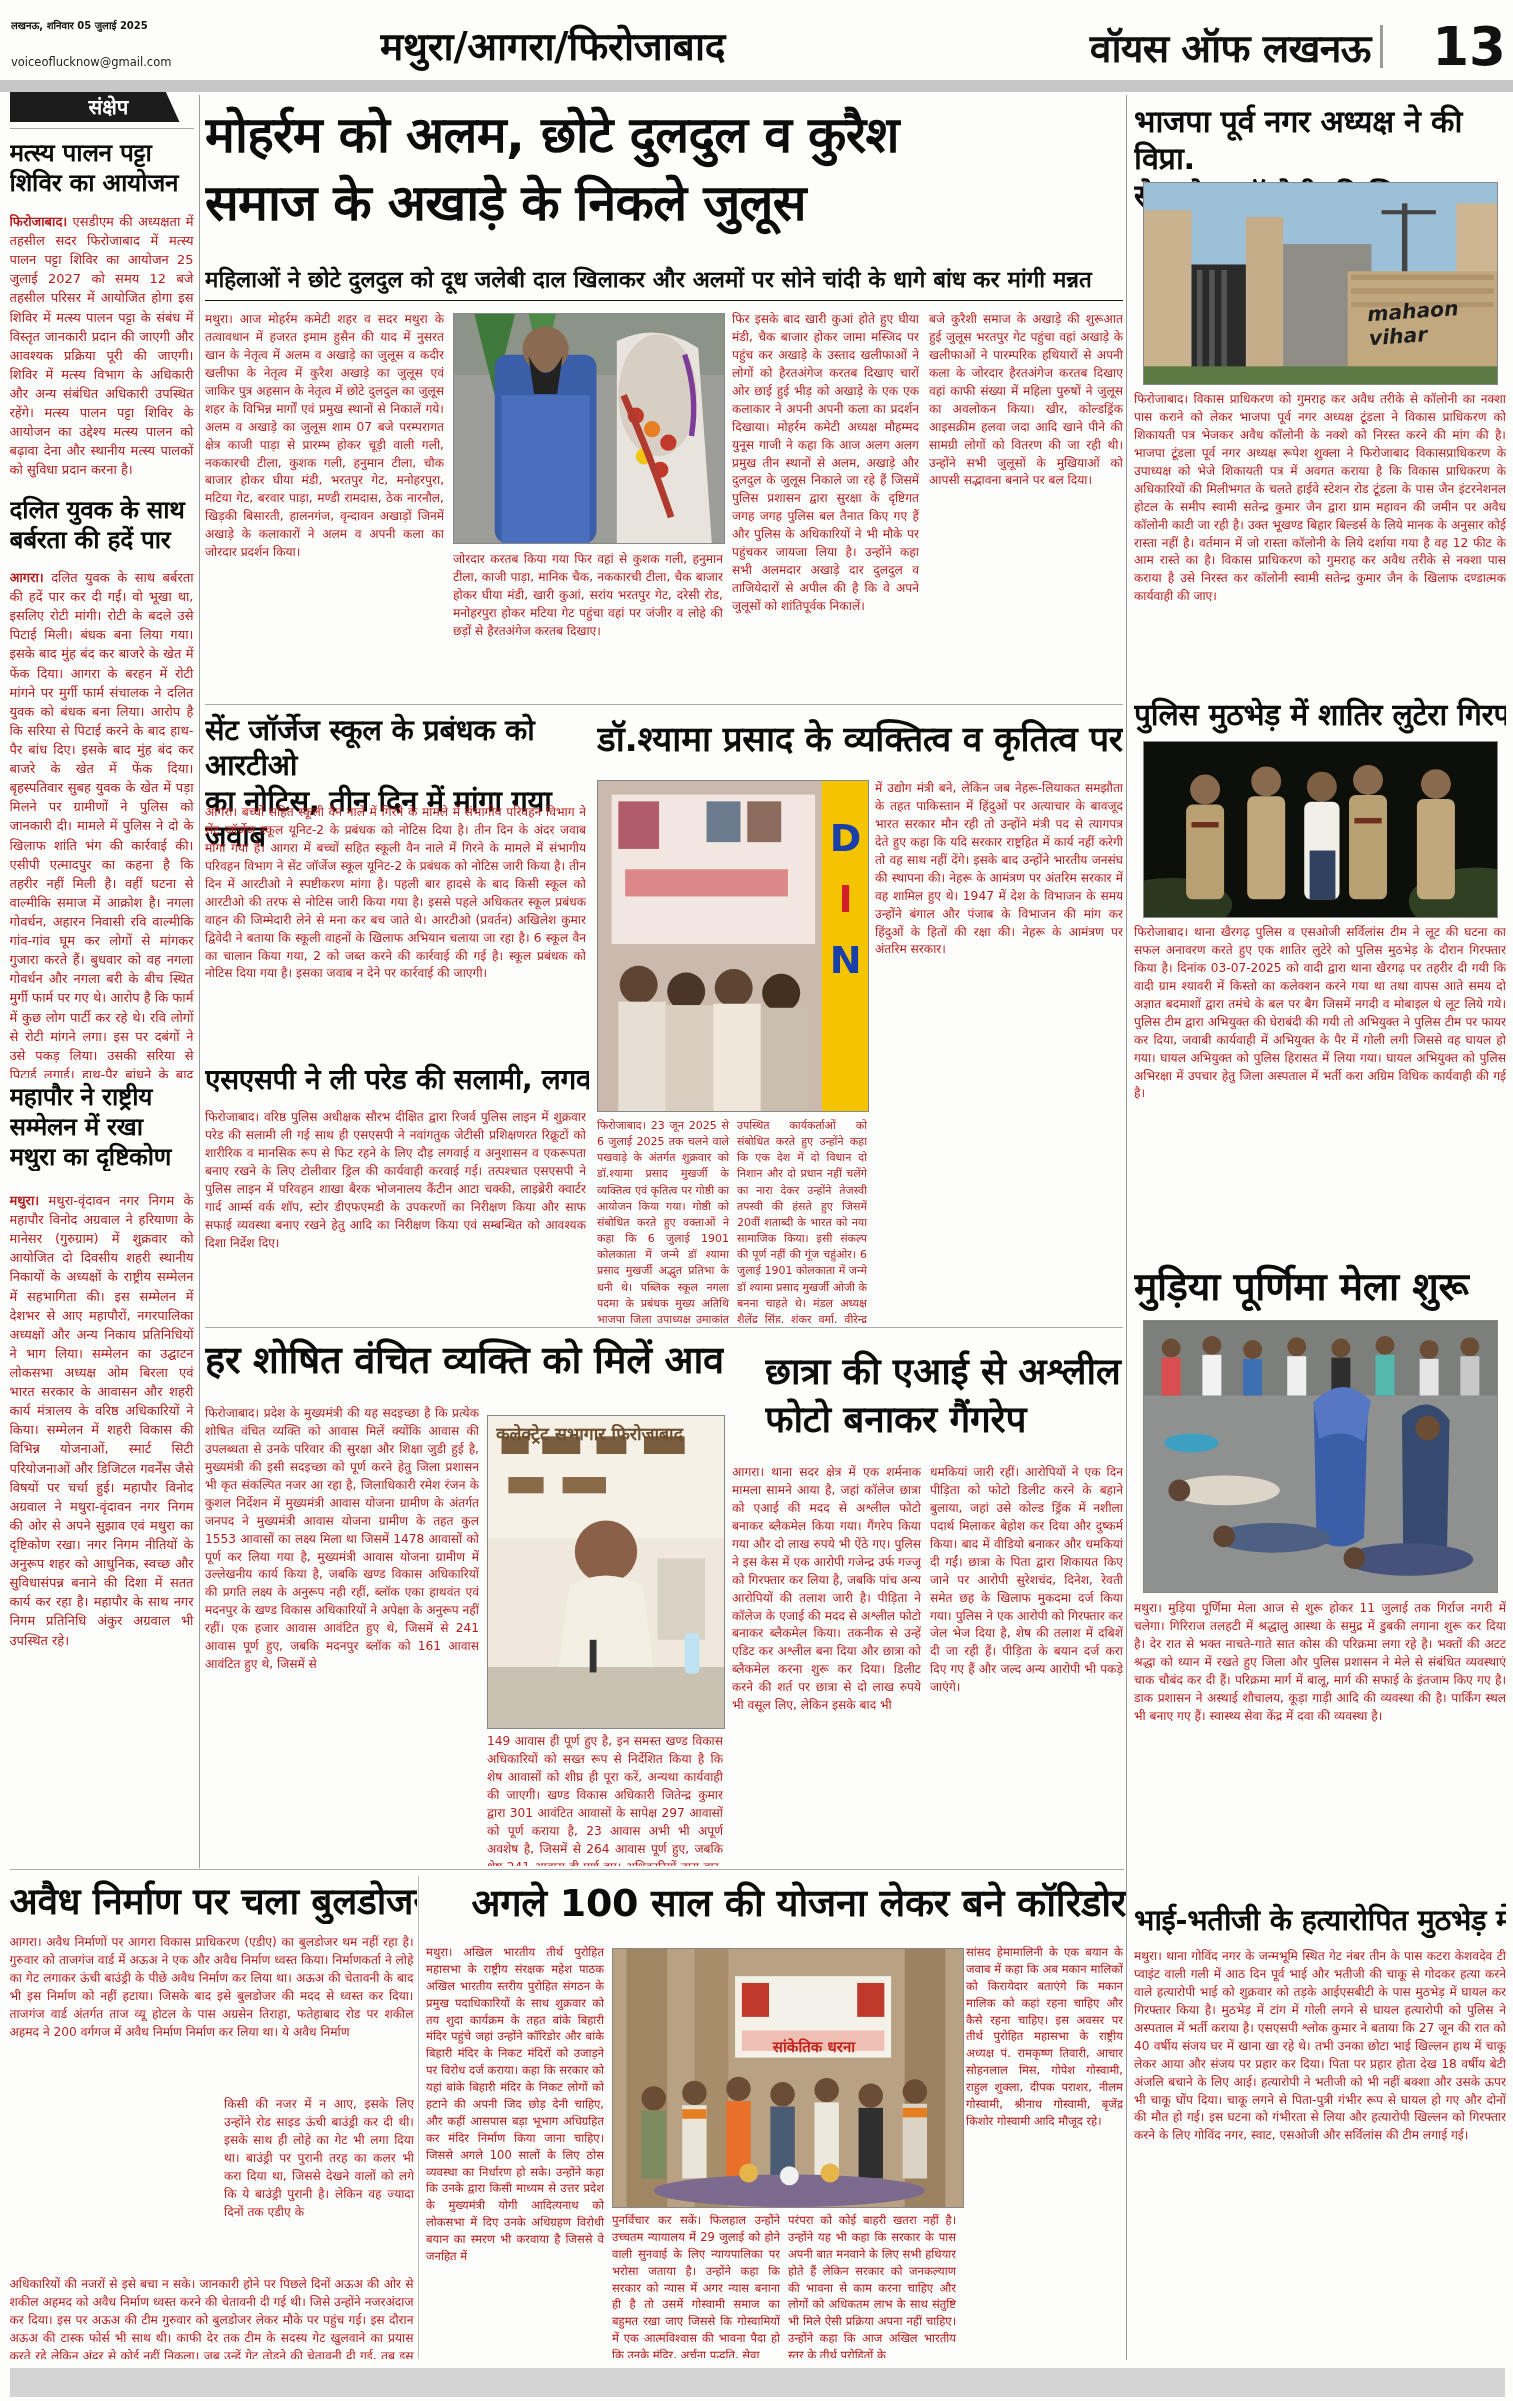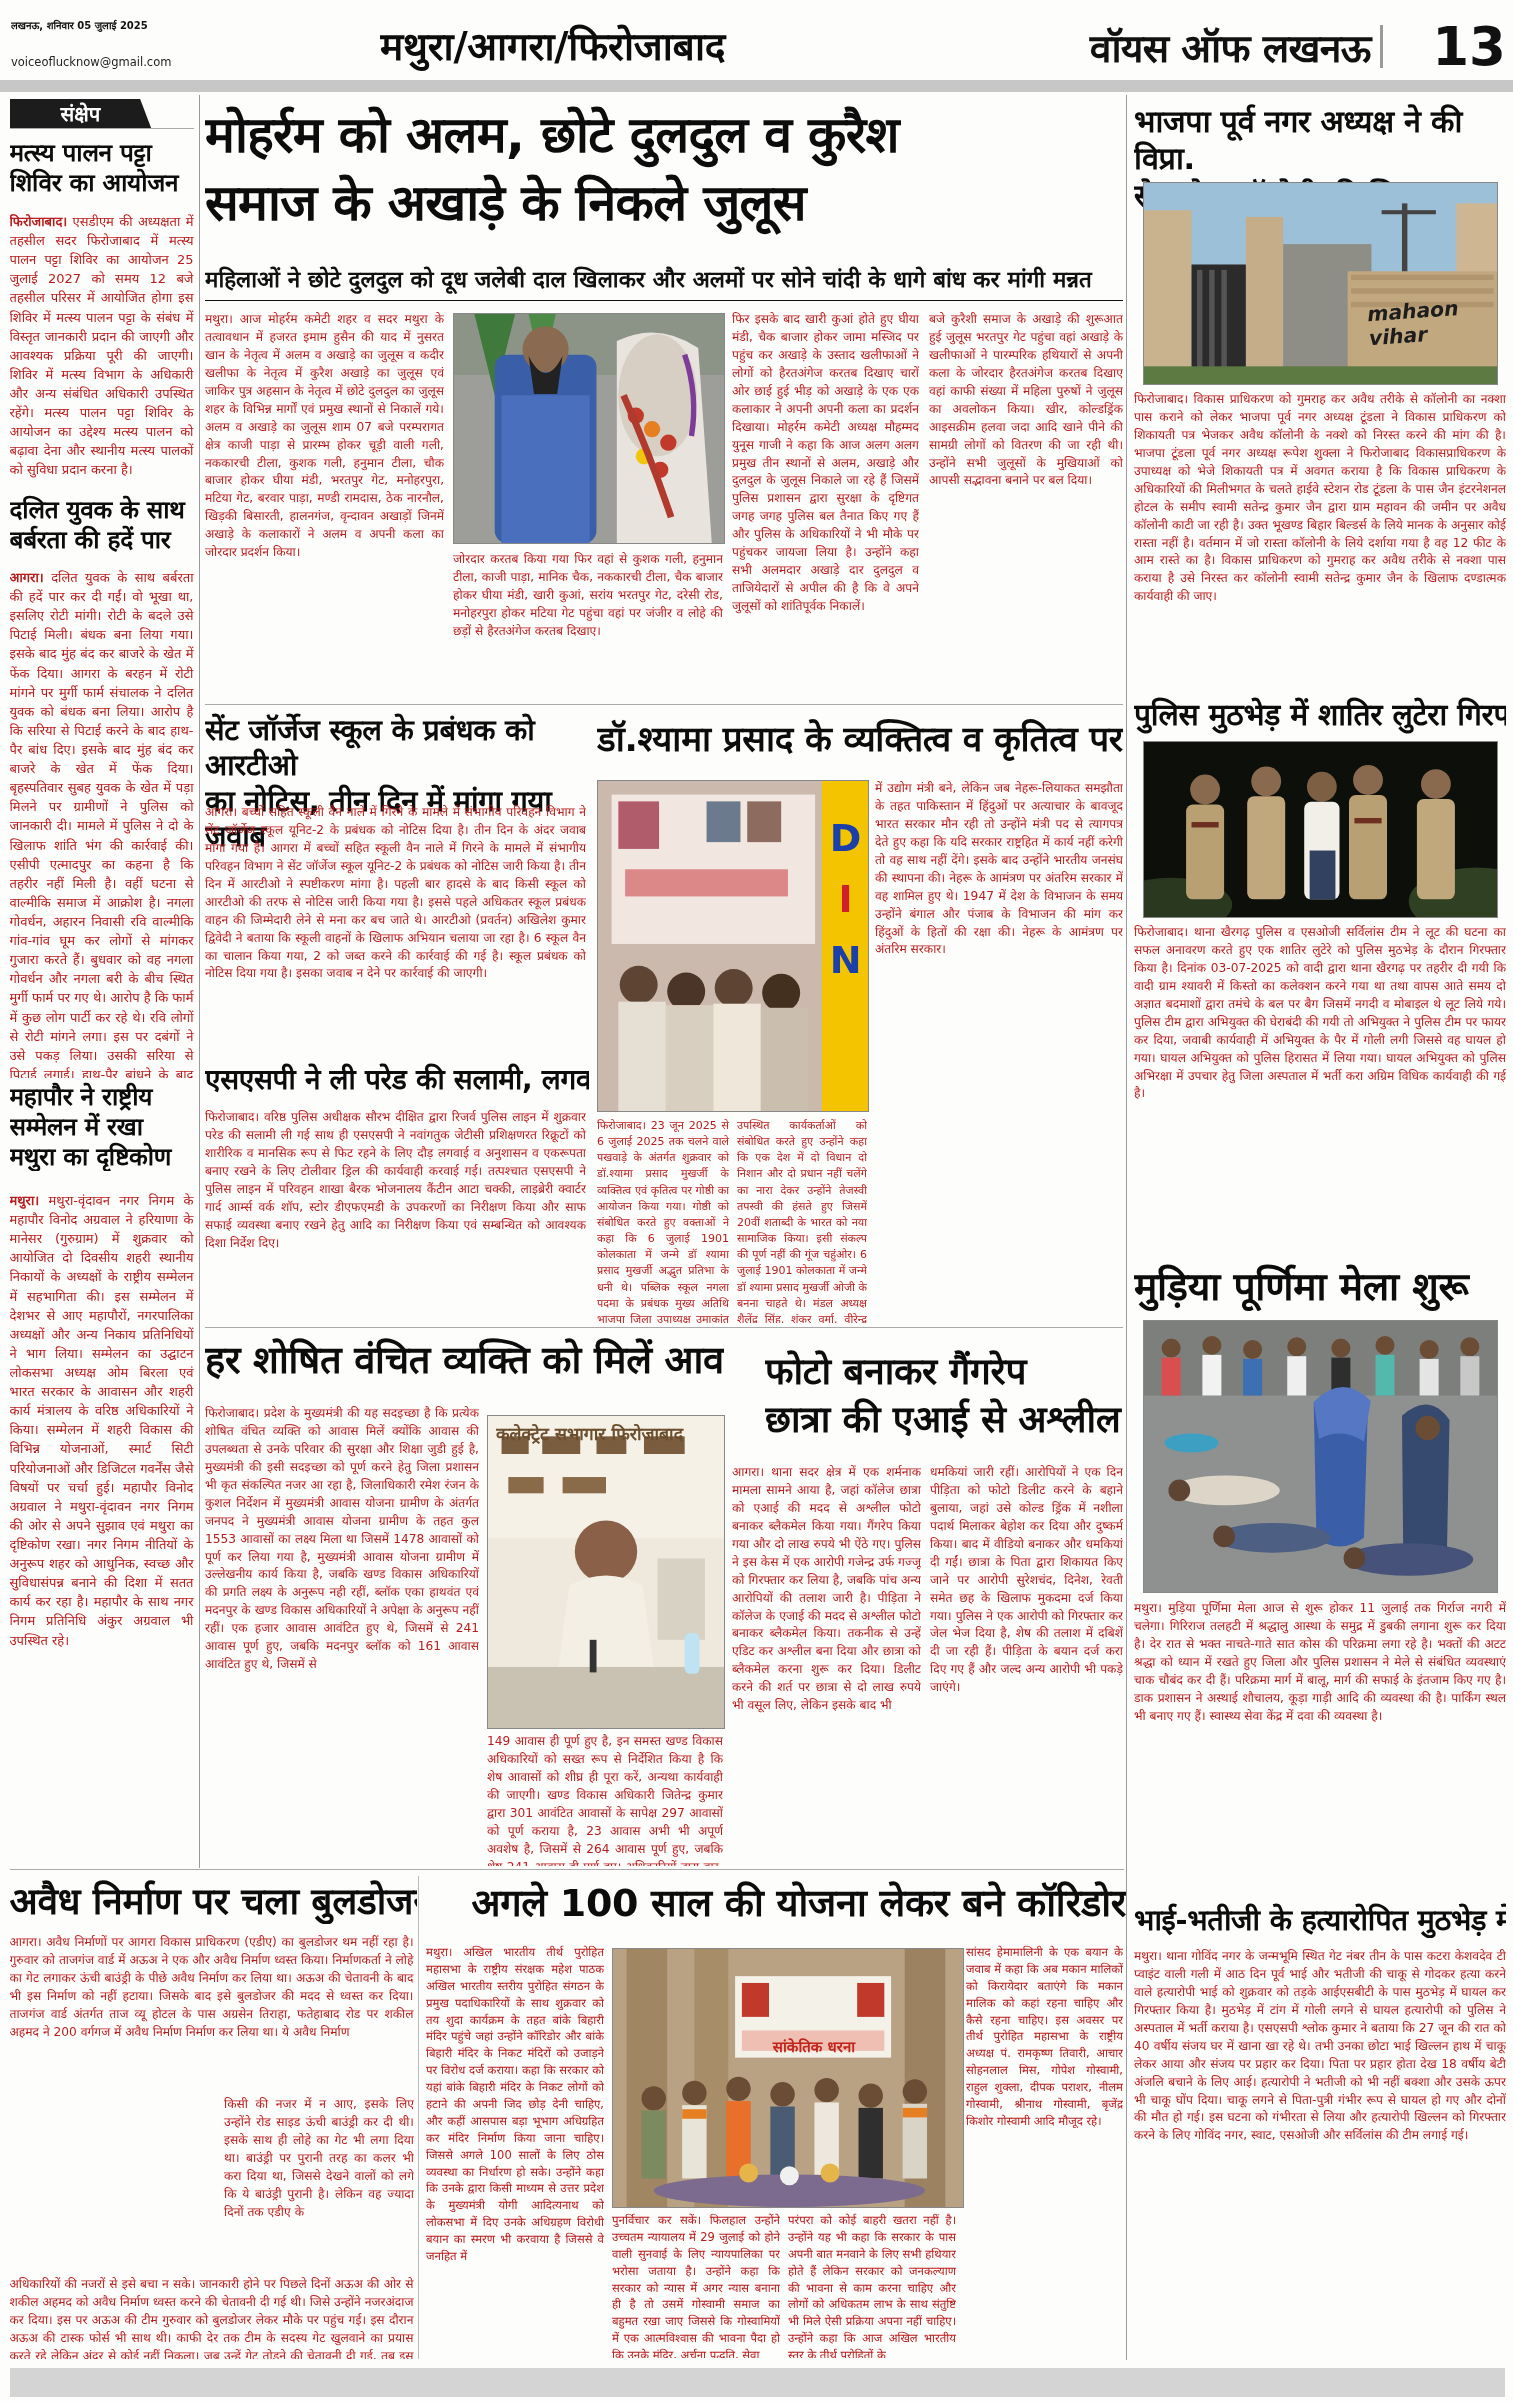--- a/index.html
+++ b/index.html
@@ -32,21 +32,21 @@
     <div style="font-size:11.5px;margin-top:23px;color:#222;">voiceoflucknow@gmail.com</div>
   </div>
   <div class="abs hl" style="left:380px;top:23px;width:529px;text-align:left;font-size:39px;">मथुरा/आगरा/फिरोजाबाद</div>
   <div class="abs" style="left:1058px;top:20.3px;width:448px;display:flex;align-items:center;justify-content:flex-end;gap:9.5px;">
     <span class="masthead">वॉयस ऑफ लखनऊ</span>
     <span style="display:inline-block;width:2.7px;height:43px;background:#9a9a9a;"></span>
     <span class="pageno">13</span>
   </div>
   <div class="graybar" style="left:0;top:80px;width:1514px;height:12.2px;"></div>
 
-  <div class="abs tab" style="left:9.5px;top:99px;width:142px;height:30px;">संक्षेप</div>
+  <div class="abs tab" style="left:9.5px;top:92px;width:142px;height:30px;padding-left:28px;">संक्षेप</div>
   <div class="hrule-light" style="left:9.5px;top:128px;width:184px;"></div>
 
   <div class="abs hl" style="left:9.5px;top:138px;width:184px;font-size:24.4px;">मत्स्य पालन पट्टा शिविर का आयोजन</div>
   <div class="abs body-txt" style="left:9.5px;top:212px;width:184px;height:279px;font-size:13px;">
     <span class="dl">फिरोजाबाद।</span>
     <span>एसडीएम की अध्यक्षता में तहसील सदर फिरोजाबाद में मत्स्य पालन पट्टा शिविर का आयोजन 25 जुलाई 2027 को समय 12 बजे तहसील परिसर में आयोजित होगा इस शिविर में मत्स्य पालन पट्टा के संबंध में विस्तृत जानकारी प्रदान की जाएगी और आवश्यक प्रक्रिया पूरी की जाएगी। शिविर में मत्स्य विभाग के अधिकारी और अन्य संबंधित अधिकारी उपस्थित रहेंगे। मत्स्य पालन पट्टा शिविर के आयोजन का उद्देश्य मत्स्य पालन को बढ़ावा देना और स्थानीय मत्स्य पालकों को सुविधा प्रदान करना है।</span>
   </div>
 
   <div class="abs hl" style="left:9.5px;top:495px;width:184px;font-size:24.4px;">दलित युवक के साथ बर्बरता की हदें पार</div>
   <div class="abs body-txt" style="left:9.5px;top:568px;width:184px;height:510px;font-size:13px;">
@@ -160,22 +160,22 @@
       <rect x="250" y="210" width="70" height="120" fill="#d7d2c4"></rect>
       <rect x="0" y="370" width="348" height="90" fill="#c9c2b2"></rect>
       <rect x="150" y="330" width="10" height="48" fill="#333"></rect>
       <rect x="290" y="320" width="22" height="60" rx="8" fill="#bfe3f2"></rect>
     </svg>
     <div class="caption-on-photo" style="left:8.1px;top:5.4px;width:217px;font-size:17.6px;color:#6b4e2e;white-space:nowrap;overflow:hidden;">कलेक्ट्रेट सभागार फिरोजाबाद</div>
   </div>
   <div class="abs body-txt" style="left:487px;top:1733px;width:236px;height:133px;">149 आवास ही पूर्ण हुए है, इन समस्त खण्ड विकास अधिकारियों को सख्त रूप से निर्देशित किया है कि शेष आवासों को शीघ्र ही पूरा करें, अन्यथा कार्यवाही की जाएगी। खण्ड विकास अधिकारी जितेन्द्र कुमार द्वारा 301 आवंटित आवासों के सापेक्ष 297 आवासों को पूर्ण कराया है, 23 आवास अभी भी अपूर्ण अवशेष है, जिसमें से 264 आवास पूर्ण हुए, जबकि शेष 241 आवास ही पूर्ण हुए। अधिकारियों द्वारा बार-बार निर्देश के बावजूद उदयसीनता प्रवृति दिखाई दे रही है, जिलाधिकारी ने शासन की इस महत्वपूर्ण योजना में जो खण्ड विकास अधिकारी शीघ्र इस पर गम्भीरता से कार्य करें और शेष बचे आवासों को शीघ्र पूर्ण करें।</div>
 
   <div class="abs hl" style="left:765px;top:1348px;width:359px;font-size:37px;line-height:1.3;">
+    <div>छात्रा की एआई से अश्लील</div>
     <div>फोटो बनाकर गैंगरेप</div>
-    <div>छात्रा की एआई से अश्लील</div>
   </div>
   <div class="abs body-txt" style="left:732px;top:1464px;width:189px;height:403px;">आगरा। थाना सदर क्षेत्र में एक शर्मनाक मामला सामने आया है, जहां कॉलेज छात्रा को एआई की मदद से अश्लील फोटो बनाकर ब्लैकमेल किया गया। गैंगरेप किया गया और दो लाख रुपये भी ऐंठे गए। पुलिस ने इस केस में एक आरोपी गजेन्द्र उर्फ गज्जू को गिरफ्तार कर लिया है, जबकि पांच अन्य आरोपियों की तलाश जारी है। पीड़िता ने कॉलेज के एजाई की मदद से अश्लील फोटो बनाकर ब्लैकमेल किया। तकनीक से उन्हें एडिट कर अश्लील बना दिया और छात्रा को ब्लैकमेल करना शुरू कर दिया। डिलीट करने की शर्त पर छात्रा से दो लाख रुपये भी वसूल लिए, लेकिन इसके बाद भी</div>
   <div class="abs body-txt" style="left:930px;top:1464px;width:193px;height:403px;">धमकियां जारी रहीं। आरोपियों ने एक दिन पीड़िता को फोटो डिलीट करने के बहाने बुलाया, जहां उसे कोल्ड ड्रिंक में नशीला पदार्थ मिलाकर बेहोश कर दिया और दुष्कर्म किया। बाद में वीडियो बनाकर और धमकियां दी गईं। छात्रा के पिता द्वारा शिकायत किए जाने पर आरोपी सुरेशचंद, दिनेश, रेवती समेत छह के खिलाफ मुकदमा दर्ज किया गया। पुलिस ने एक आरोपी को गिरफ्तार कर जेल भेज दिया है, शेष की तलाश में दबिशें दी जा रही हैं। पीड़िता के बयान दर्ज करा दिए गए हैं और जल्द अन्य आरोपी भी पकड़े जाएंगे।</div>
 
   <div class="vrule" style="left:1126px;top:95px;height:2265px;"></div>
 
   <div class="abs hl" style="left:1134px;top:103px;width:372px;font-size:30.5px;">
     <div>भाजपा पूर्व नगर अध्यक्ष ने की विप्रा.</div>
     <div>से अवैध कॉलोनी की शिकायत</div>
   </div>

